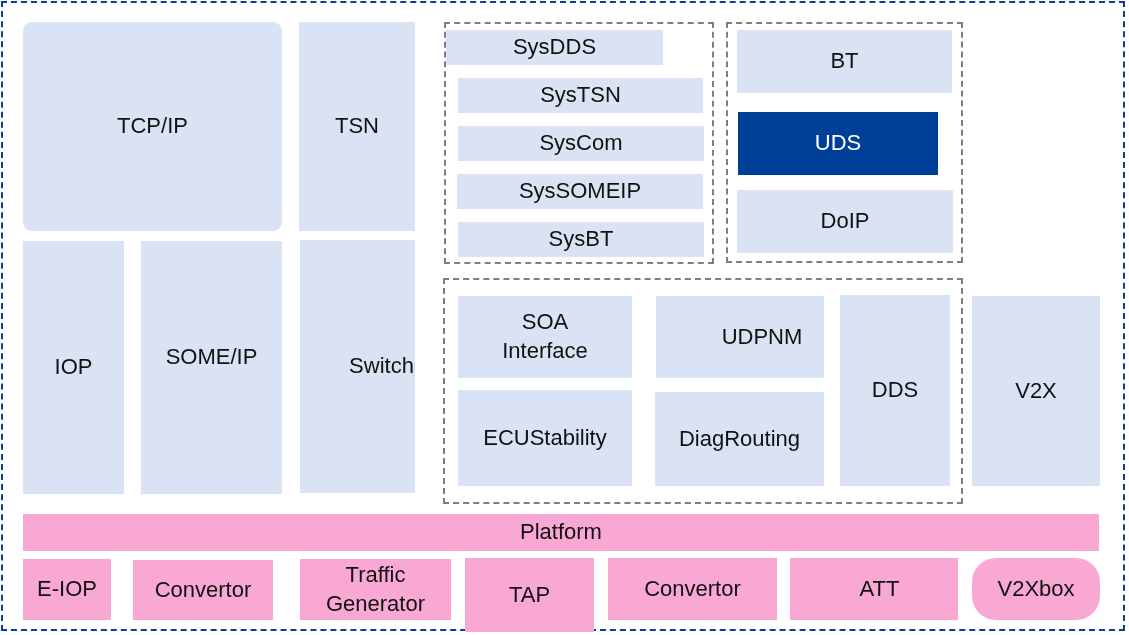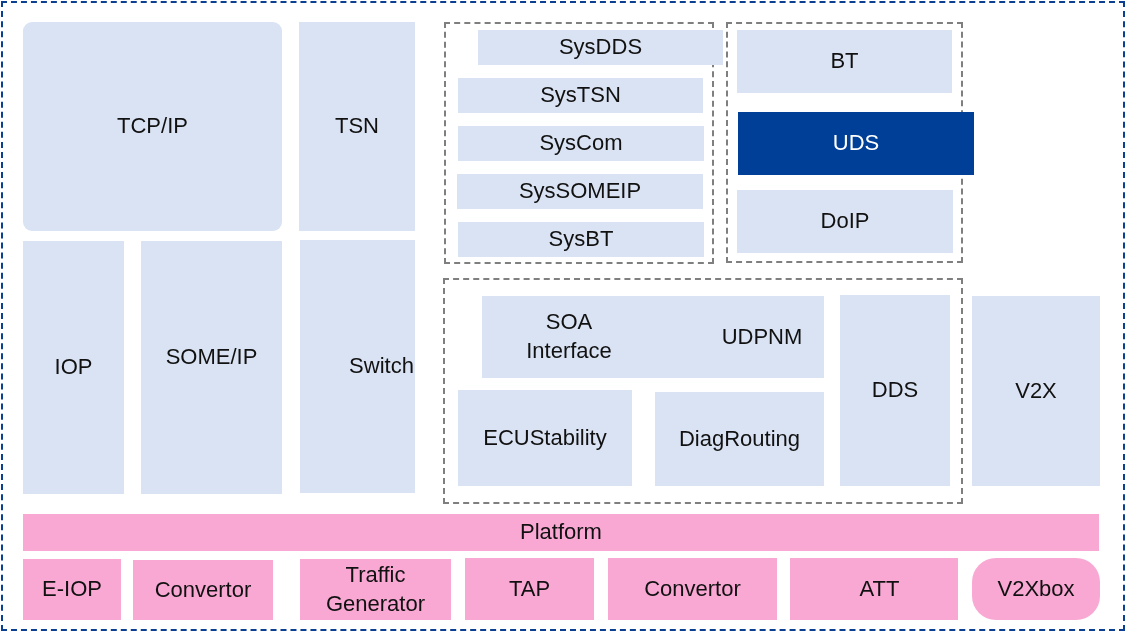--- a/index.html
+++ b/index.html
@@ -30,49 +30,49 @@
     <span>IOP</span>
   </div>
 <div class="blk" style="left:141px;top:241px;width:141px;height:253px;padding-bottom:20px;">
     <span>SOME/IP</span>
   </div>
 <div class="blk" style="left:300px;top:240px;width:115px;height:253px;padding-left:48px;">
     <span>Switch</span>
   </div>
 
 <div class="group" style="left:444px;top:22px;width:270px;height:242px;"></div>
-<div class="blk" style="left:478px;top:30px;width:245px;height:35px;">
+<div class="blk" style="left:446px;top:30px;width:217px;height:35px;">
     <span>SysDDS</span>
   </div>
 <div class="blk" style="left:458px;top:78px;width:245px;height:35px;">
     <span>SysTSN</span>
   </div>
 <div class="blk" style="left:458px;top:126px;width:246px;height:35px;">
     <span>SysCom</span>
   </div>
 <div class="blk" style="left:457px;top:174px;width:246px;height:35px;">
     <span>SysSOMEIP</span>
   </div>
 <div class="blk" style="left:458px;top:222px;width:246px;height:35px;">
     <span>SysBT</span>
   </div>
 
 <div class="group" style="left:726px;top:22px;width:237px;height:241px;"></div>
 <div class="blk" style="left:737px;top:30px;width:215px;height:63px;">
     <span>BT</span>
   </div>
-<div class="blk hl" style="left:738px;top:112px;width:236px;height:63px;">
+<div class="blk hl" style="left:738px;top:112px;width:200px;height:63px;">
     <span>UDS</span>
   </div>
 <div class="blk" style="left:737px;top:190px;width:216px;height:63px;">
     <span>DoIP</span>
   </div>
 
 <div class="group" style="left:443px;top:278px;width:520px;height:226px;"></div>
-<div class="blk" style="left:482px;top:296px;width:174px;height:82px;">
+<div class="blk" style="left:458px;top:296px;width:174px;height:82px;">
   <div>
     <span>SOA</span>
     <span>Interface</span>
   </div>
 </div>
 <div class="blk" style="left:656px;top:296px;width:168px;height:82px;padding-left:44px;">
     <span>UDPNM</span>
   </div>
 <div class="blk" style="left:458px;top:390px;width:174px;height:96px;">
     <span>ECUStability</span>
@@ -85,33 +85,33 @@
   </div>
 
 <div class="blk" style="left:972px;top:296px;width:128px;height:190px;">
     <span>V2X</span>
   </div>
 
 <div class="blk gray" style="left:23px;top:514px;width:1076px;height:37px;">
     <span>Platform</span>
   </div>
 
-<div class="blk gray" style="left:23px;top:559px;width:98px;height:61px;">
+<div class="blk gray" style="left:23px;top:559px;width:88px;height:61px;">
     <span>E-IOP</span>
   </div>
 <div class="blk gray" style="left:133px;top:560px;width:140px;height:60px;">
     <span>Convertor</span>
   </div>
 <div class="blk gray" style="left:300px;top:559px;width:151px;height:61px;">
   <div>
     <span>Traffic</span>
     <span>Generator</span>
   </div>
 </div>
-<div class="blk gray" style="left:465px;top:558px;width:129px;height:62px;">
+<div class="blk gray" style="left:465px;top:558px;width:129px;height:74px;">
     <span>TAP</span>
   </div>
 <div class="blk gray" style="left:608px;top:558px;width:169px;height:62px;">
     <span>Convertor</span>
   </div>
 <div class="blk gray" style="left:790px;top:558px;width:168px;height:62px;padding-left:11px;">
     <span>ATT</span>
   </div>
 <div class="blk gray" style="left:972px;top:558px;width:128px;height:62px;border-radius:24px;">
     <span>V2Xbox</span>

